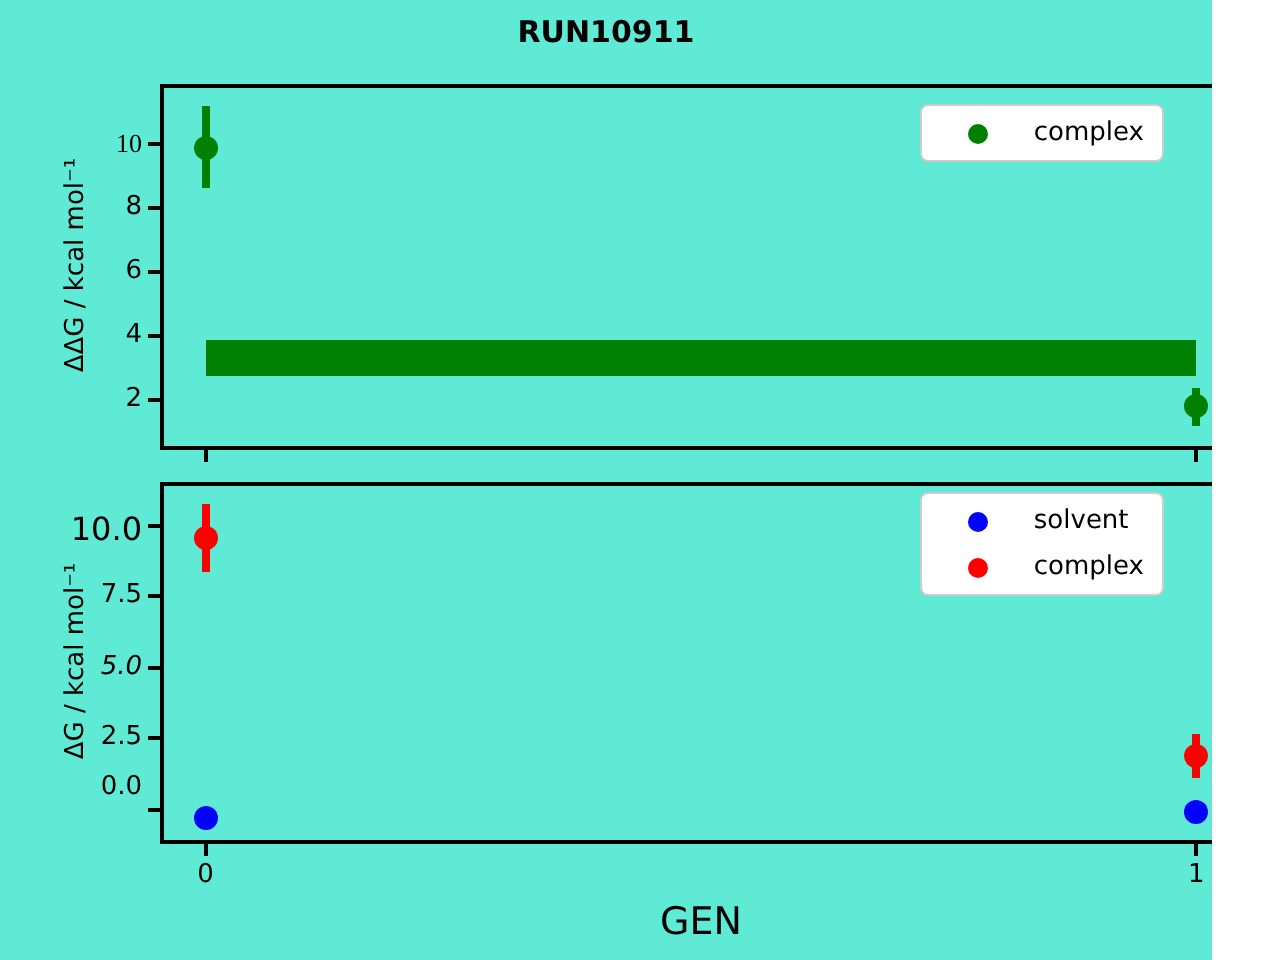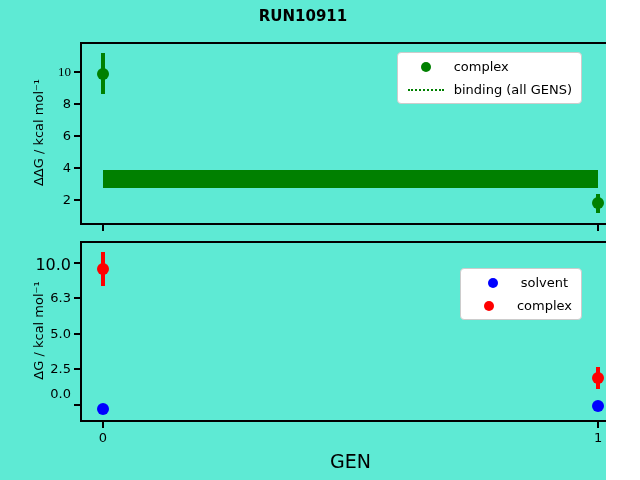--- a/index.html
+++ b/index.html
@@ -24,21 +24,21 @@
   .xlabel{
     position:absolute;left:82px;width:537px;top:450px;text-align:center;
     font-size:19px;
   }
   .legend{
     position:absolute;right:24px;background:#ffffff;border:1px solid #cccccc;
     border-radius:4px;padding:4px 9px;display:flex;flex-direction:column;
     gap:4px;font-size:13px;white-space:nowrap;z-index:6;
   }
   #legend-0{top:52px;}
-  #legend-1{top:268px;align-items:center;}
+  #legend-1{top:246px;}
   .lrow{display:flex;align-items:center;height:19px;}
   .lhandle{width:38px;display:flex;justify-content:center;align-items:center;margin-right:9px;}
   .ldot{width:10px;height:10px;border-radius:50%;display:inline-block;}
   .lline{width:36px;height:0;border-top:2px dotted #008000;display:inline-block;}
   .ltext{color:#000;}
 </style>
 </head>
 <body>
 
 <div class="figure">
@@ -51,26 +51,20 @@
   <div class="ylabel" id="ylabel-0">ΔΔG / kcal mol⁻¹</div>
   <div class="ylabel" id="ylabel-1">ΔG / kcal mol⁻¹</div>
   <div class="xlabel">GEN</div>
 
   <div class="legend" id="legend-0">
     <div class="lrow">
       <span class="lhandle">
           <span class="ldot" style="background-color: rgb(0, 128, 0);"></span>
         </span>
       <span class="ltext">complex</span>
-    </div>
-    <div class="lrow">
-      <span class="lhandle">
-          <span class="lline" style="border-top-color: rgb(0, 128, 0);"></span>
-        </span>
-      <span class="ltext">binding (all GENS)</span>
     </div>
   </div>
 
   <div class="legend" id="legend-1">
     <div class="lrow">
       <span class="lhandle">
           <span class="ldot" style="background-color: rgb(0, 0, 255);"></span>
         </span>
       <span class="ltext">solvent</span>
     </div>
@@ -97,23 +91,23 @@
     <div style="position: absolute; left: 102.806px; top: 170.372px; width: 495.387px; height: 17.5961px; background: rgb(0, 128, 0); z-index: 1;"></div>
     <div style="position: absolute; left: 100.806px; top: 52.798px; width: 4px; height: 41.5907px; background: rgb(0, 128, 0); z-index: 2;"></div>
     <div style="position: absolute; left: 96.8063px; top: 67.5934px; width: 12px; height: 12px; border-radius: 50%; background: rgb(0, 128, 0); z-index: 3;"></div>
     <div style="position: absolute; left: 596.194px; top: 193.567px; width: 4px; height: 19.1957px; background: rgb(0, 128, 0); z-index: 2;"></div>
     <div style="position: absolute; left: 592.194px; top: 197.164px; width: 12px; height: 12px; border-radius: 50%; background: rgb(0, 128, 0); z-index: 3;"></div>
     <div style="position: absolute; left: 74px; top: 403.954px; width: 6px; height: 2px; background: rgb(0, 0, 0);"></div>
     <div style="position: absolute; left: 25px; top: 386px; width: 46px; text-align: right; font-size: 13px;">0.0</div>
     <div style="position: absolute; left: 74px; top: 368.469px; width: 6px; height: 2px; background: rgb(0, 0, 0);"></div>
     <div style="position: absolute; left: 25px; top: 361.469px; width: 46px; text-align: right; font-size: 13px;">2.5</div>
     <div style="position: absolute; left: 74px; top: 332.984px; width: 6px; height: 2px; background: rgb(0, 0, 0);"></div>
-    <div style="position: absolute; left: 25px; top: 325.984px; width: 46px; text-align: right; font-size: 13px;">5.0</div>
+    <div style="position: absolute; left: 25px; top: 325.984px; width: 46px; text-align: right; font-size: 13px; font-style: italic;">5.0</div>
     <div style="position: absolute; left: 74px; top: 297.499px; width: 6px; height: 2px; background: rgb(0, 0, 0);"></div>
-    <div style="position: absolute; left: 25px; top: 290.499px; width: 46px; text-align: right; font-size: 13px;">6.3</div>
+    <div style="position: absolute; left: 25px; top: 290.499px; width: 46px; text-align: right; font-size: 13px;">7.5</div>
     <div style="position: absolute; left: 74px; top: 262.014px; width: 6px; height: 2px; background: rgb(0, 0, 0);"></div>
     <div style="position: absolute; left: 25px; top: 255.014px; width: 46px; text-align: right; font-size: 16px;">10.0</div>
     <div style="position: absolute; left: 101.806px; top: 422px; width: 2px; height: 6px; background: rgb(0, 0, 0);"></div>
     <div style="position: absolute; left: 87.8063px; top: 430px; width: 30px; text-align: center; font-size: 13px;">0</div>
     <div style="position: absolute; left: 597.194px; top: 422px; width: 2px; height: 6px; background: rgb(0, 0, 0);"></div>
     <div style="position: absolute; left: 583.194px; top: 430px; width: 30px; text-align: center; font-size: 13px;">1</div>
     <div style="position: absolute; left: 100.806px; top: 407.793px; width: 4px; height: 2.83881px; background: rgb(0, 0, 255); z-index: 2;"></div>
     <div style="position: absolute; left: 96.8063px; top: 403.213px; width: 12px; height: 12px; border-radius: 50%; background: rgb(0, 0, 255); z-index: 3;"></div>
     <div style="position: absolute; left: 596.194px; top: 404.954px; width: 4px; height: 2.83881px; background: rgb(0, 0, 255); z-index: 2;"></div>
     <div style="position: absolute; left: 592.194px; top: 400.374px; width: 12px; height: 12px; border-radius: 50%; background: rgb(0, 0, 255); z-index: 3;"></div>

